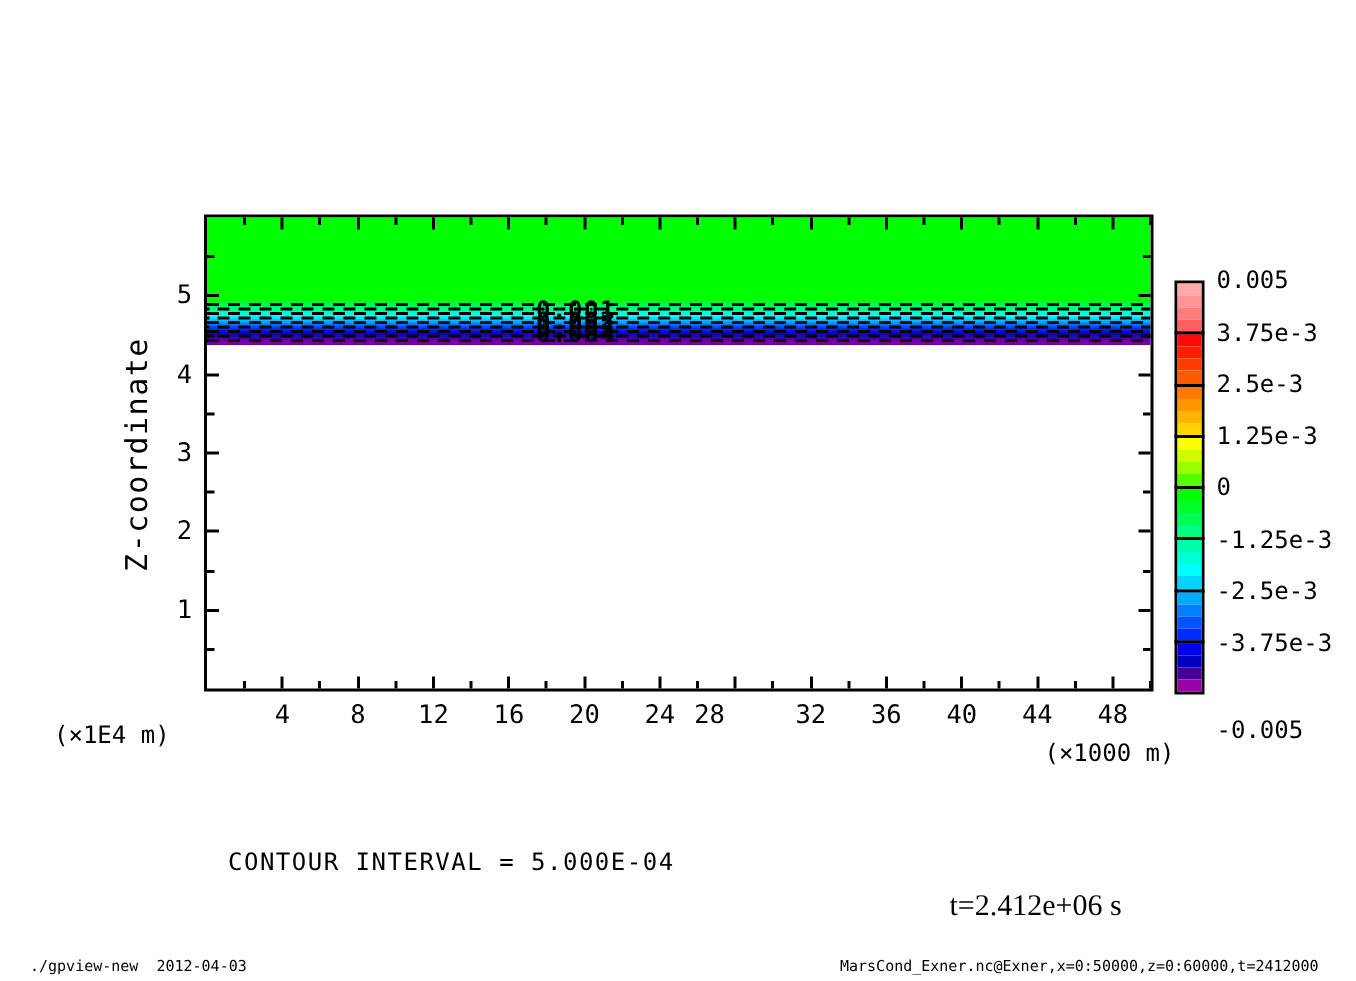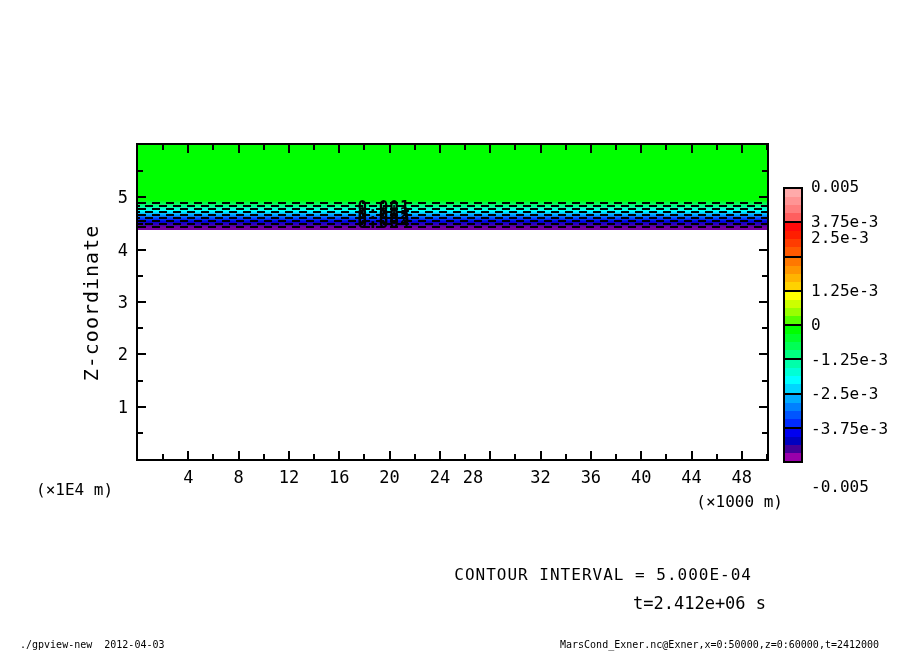--- a/index.html
+++ b/index.html
@@ -38,22 +38,22 @@
     position:absolute;width:38px;text-align:right;
     font-size:17px;line-height:20px;
   }
   #z-axis-label{
     left:91px;top:303px;transform:translate(-50%,-50%) rotate(-90deg);
     font-size:20px;letter-spacing:1px;white-space:nowrap;
   }
   #y-unit-label{left:36px;top:480px;font-size:16px;white-space:pre;}
   #x-unit-label{left:638px;top:492px;width:145px;text-align:right;font-size:16px;white-space:pre;}
   #x-axis-label{left:302px;top:515px;width:300px;text-align:center;font-size:20px;letter-spacing:1px;}
-  #contour-interval{left:152px;top:565px;width:600px;text-align:right;font-size:16px;letter-spacing:1px;white-space:pre;}
-  #time-label{left:633px;top:593px;font-size:17px;white-space:pre;}
+  #contour-interval{left:152px;top:565px;width:600px;text-align:left;font-size:16px;letter-spacing:1px;white-space:pre;}
+  #time-label{left:633px;top:593px;font-size:20px;white-space:pre;font-family:Liberation Serif, serif;}
   #colorbar{left:783px;top:187px;width:20px;height:276px;display:flex;flex-direction:column;}
   .cb-box{
     flex:1;border:2px solid #000;box-sizing:border-box;
     display:flex;flex-direction:column;
   }
   .cb-box + .cb-box{margin-top:-2px;}
   .cb-strip{flex:1;}
   .cb-label{position:absolute;left:811px;font-size:16px;line-height:18px;white-space:nowrap;}
   #footer-left{left:20px;top:639px;font-size:10px;white-space:pre;}
   #footer-right{left:560px;top:639px;font-size:10px;white-space:pre;}
@@ -236,21 +236,21 @@
       <div class="cb-box">
         <div class="cb-strip" style="background: rgb(0, 0, 240);"></div>
         <div class="cb-strip" style="background: rgb(0, 0, 192);"></div>
         <div class="cb-strip" style="background: rgb(68, 0, 153);"></div>
         <div class="cb-strip" style="background: rgb(153, 0, 170);"></div>
       </div>
     </div>
   <div id="colorbar-labels">
       <div class="cb-label" style="top: 178px;">0.005</div>
       <div class="cb-label" style="top: 212.5px;">3.75e-3</div>
-      <div class="cb-label" style="top: 229px;">2.5e-3</div>
+      <div class="cb-label" style="top: 247px;">2.5e-3</div>
       <div class="cb-label" style="top: 281.5px;">1.25e-3</div>
       <div class="cb-label" style="top: 316px;">0</div>
       <div class="cb-label" style="top: 350.5px;">-1.25e-3</div>
       <div class="cb-label" style="top: 385px;">-2.5e-3</div>
       <div class="cb-label" style="top: 419.5px;">-3.75e-3</div>
       <div class="cb-label" style="top: 478px;">-0.005</div>
     </div>
 
   <div id="footer-left" class="abs">./gpview-new  2012-04-03</div>
   <div id="footer-right" class="abs">MarsCond_Exner.nc@Exner,x=0:50000,z=0:60000,t=2412000</div>

